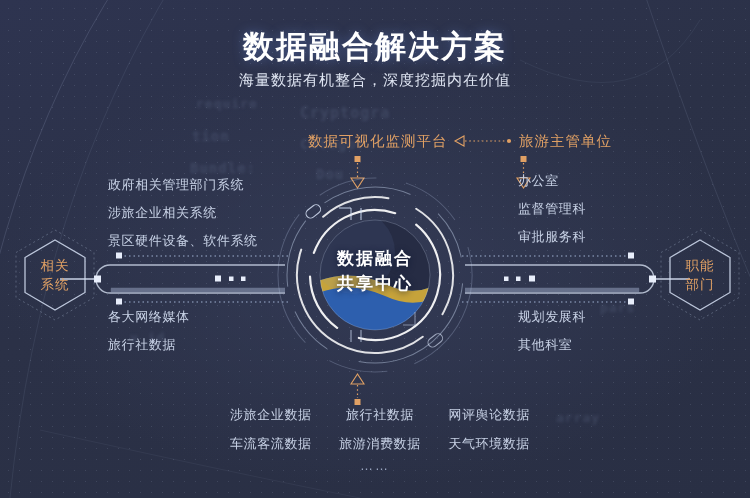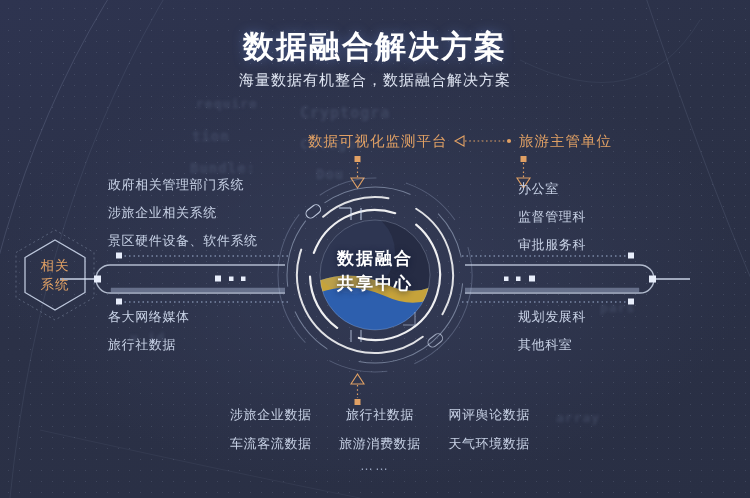--- a/index.html
+++ b/index.html
@@ -70,21 +70,21 @@
   .collist {
     position: absolute;
     color: #c8d2e6;
     font-size: 13px;
     letter-spacing: .6px;
     white-space: nowrap;
   }
   .collist div { margin-bottom: 10px; }
   #col-lt { left: 108px; top: 176px; }
   #col-lb { left: 108px; top: 308px; }
-  #col-rt { left: 518px; top: 180px; }
+  #col-rt { left: 518px; top: 172px; }
   #col-rb { left: 518px; top: 308px; }
 
   
   .hexwrap { position: absolute; width: 86px; height: 96px; }
   #hex-left  { left: 12px;  top: 227px; }
   #hex-right { left: 657px; top: 227px; }
   .hexwrap svg { position: absolute; inset: 0; }
   .hexlabel {
     position: absolute; inset: 0;
     display: flex; flex-direction: column;
@@ -136,21 +136,21 @@
   <div class="codeblob" style="left:300px; top:104px; font-size:15px;">Cryptogra</div>
   <div class="codeblob" style="left:192px; top:128px; font-size:14px;">tion</div>
   <div class="codeblob" style="left:300px; top:136px; font-size:14px;">Categor</div>
   <div class="codeblob" style="left:190px; top:160px; font-size:14px;">Bundle:</div>
   <div class="codeblob" style="left:316px; top:166px; font-size:14px;">Dou</div>
   <div class="codeblob" style="left:130px; top:330px; font-size:13px;">y_id</div>
   <div class="codeblob" style="left:556px; top:410px; font-size:13px;">array</div>
   <div class="codeblob" style="left:600px; top:300px; font-size:13px;">pars</div>
 
   <div id="title">数据融合解决方案</div>
-  <div id="subtitle">海量数据有机整合，数据融合解决方案</div>
+  <div id="subtitle">海量数据有机整合，深度挖掘内在价值</div>
 
   <div class="toplabel" id="toplabel-left">数据可视化监测平台</div>
   <svg style="position:absolute; left:448px; top:132px; width:66px; height:18px;">
     <path d="M 7 9 L 16 4 L 16 14 Z" fill="none" stroke="#e0a064" stroke-width="1.1"></path>
     <line x1="17" y1="9" x2="59" y2="9" stroke="#e0a064" stroke-width="1.2" stroke-dasharray="1.6 2.6"></line>
     <circle cx="61" cy="9" r="2.1" fill="#e0a064"></circle>
   </svg>
   <div class="toplabel" id="toplabel-right">旅游主管单位</div>
 
   <svg style="position:absolute; left:346px; top:156px; width:24px; height:36px;">
@@ -205,20 +205,30 @@
     <svg viewBox="0 0 86 96">
       <polygon points="43,3 82,25.5 82,70.5 43,93 4,70.5 4,25.5" fill="none" stroke="rgba(190,204,230,0.30)" stroke-width="1" stroke-dasharray="2 3"></polygon>
       <polygon points="43,13 73,30.5 73,65.5 43,83 13,65.5 13,30.5" fill="none" stroke="rgba(214,224,244,0.85)" stroke-width="1.3"></polygon>
     </svg>
     <div class="hexlabel">
       <span>相关</span>
       <span>系统</span>
     </div>
   </div>
 
+  <div class="hexwrap" id="hex-right">
+    <svg viewBox="0 0 86 96">
+      <polygon points="43,3 82,25.5 82,70.5 43,93 4,70.5 4,25.5" fill="none" stroke="rgba(190,204,230,0.30)" stroke-width="1" stroke-dasharray="2 3"></polygon>
+      <polygon points="43,13 73,30.5 73,65.5 43,83 13,65.5 13,30.5" fill="none" stroke="rgba(214,224,244,0.85)" stroke-width="1.3"></polygon>
+    </svg>
+    <div class="hexlabel">
+      <span>职能</span>
+      <span>部门</span>
+    </div>
+  </div>
 
   <div class="collist" id="col-lt">
     <div>政府相关管理部门系统</div>
     <div>涉旅企业相关系统</div>
     <div>景区硬件设备、软件系统</div>
   </div>
   <div class="collist" id="col-lb">
     <div>各大网络媒体</div>
     <div>旅行社数据</div>
   </div>

